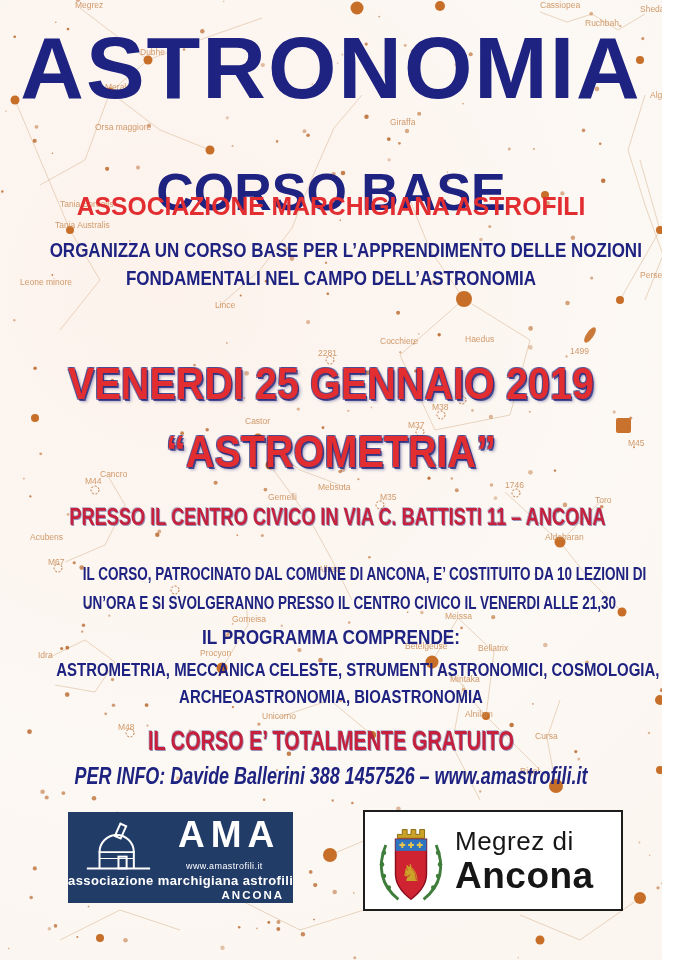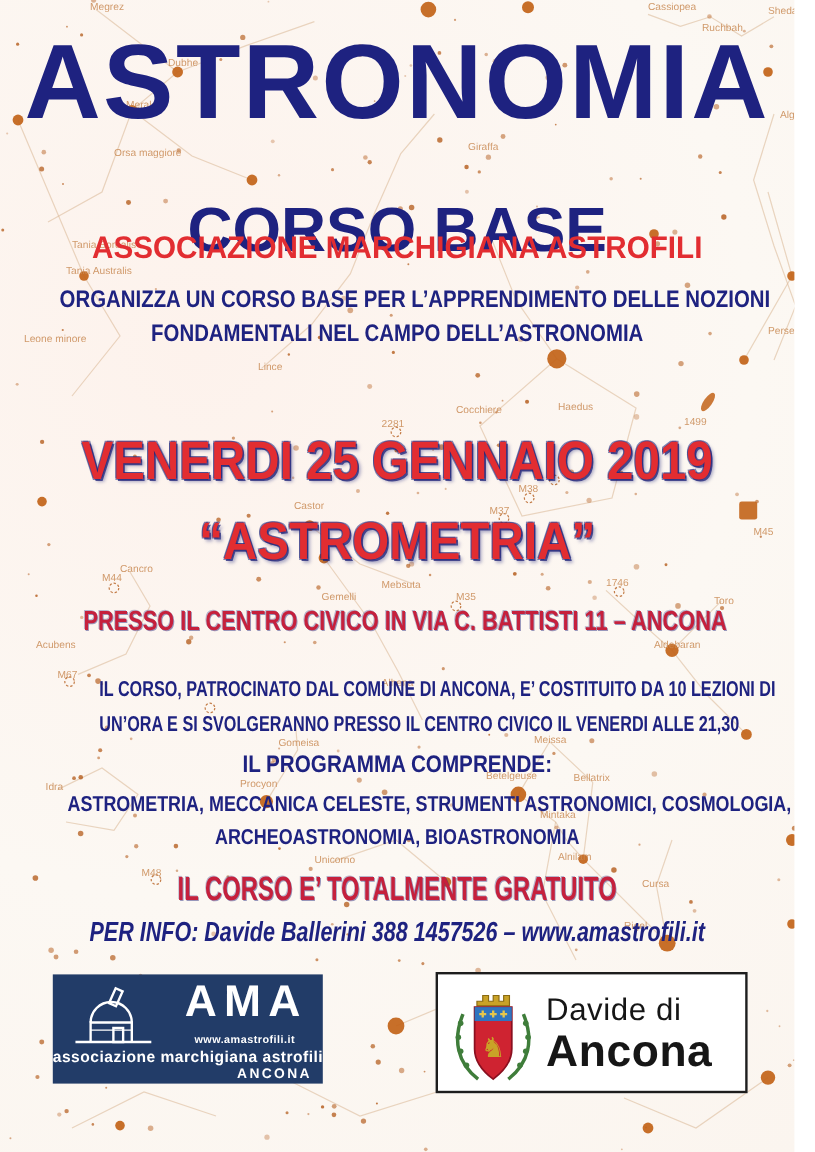--- a/index.html
+++ b/index.html
@@ -25,24 +25,24 @@
   .primo{top:302px;font-size:27px;}
   .date{top:360px;font-size:45px;--sx:.88;}
   .topic{top:428px;font-size:44px;--sx:.9;}
   .venue{top:505px;font-size:23px;--sx:.79;}
   .course{top:560px;font-size:18px;line-height:29px;--sx:.75;}
   .prog-head{top:627px;font-size:20px;--sx:.86;}
   .prog{top:657px;font-size:18px;line-height:27px;--sx:.83;}
   .free{top:726px;font-size:28px;--sx:.71;}
   .contact{top:764px;font-size:23px;--sx:.78;}
   
-  .ama{position:absolute;left:44px;top:812px;width:225px;height:91px;
+  .ama{position:absolute;left:68px;top:812px;width:225px;height:91px;
     background:var(--ama_bg);z-index:3;color:#fff;}
   .ama .acro{position:absolute;left:110px;top:2px;font-size:37px;font-weight:bold;letter-spacing:6px;}
-  .ama .site{position:absolute;left:118px;top:49px;font-size:9px;font-weight:bold;letter-spacing:.4px;}
+  .ama .site{position:absolute;left:118px;top:49px;font-size:9px;font-weight:normal;letter-spacing:.4px;}
   .ama .aname{position:absolute;left:0;right:0;top:61px;text-align:center;font-size:13px;
     font-weight:bold;letter-spacing:.4px;white-space:nowrap;}
   .ama .acity{position:absolute;right:9px;top:77px;font-size:11.5px;font-weight:bold;letter-spacing:2px;}
   .ama svg{position:absolute;left:5px;top:4px;}
   
   .comune{position:absolute;left:363px;top:810px;width:260px;height:101px;background:#fff;
     border:2px solid #1d1d1d;box-sizing:border-box;z-index:3;color:#161616;}
   .comune .ctext{position:absolute;left:90px;top:16px;line-height:1;}
   .comune .c1{font-size:26px;font-weight:400;letter-spacing:.5px;}
   .comune .c2{font-size:37px;font-weight:700;margin-top:3px;letter-spacing:.5px;}
@@ -466,18 +466,18 @@
         <circle cx="63" cy="74" r="2.4" fill="#3f7d3a"></circle>
       <path d="M26 23h28v-9h-5v5h-4v-5h-5v5h-4v-5h-5v5h-5z" fill="#c9a227" stroke="#8a6a10" stroke-width="1"></path>
       <path d="M24 24h32v36c0 12-8 20-16 26-8-6-16-14-16-26z" fill="#cf2331" stroke="#8a1020" stroke-width="1.5"></path>
       <rect x="24" y="24" width="32" height="12" fill="#2f74c0"></rect>
       <path d="M30 27h2v2h2v2h-2v2h-2v-2h-2v-2h2z" fill="#e7c64b"></path>
       <path d="M39 27h2v2h2v2h-2v2h-2v-2h-2v-2h2z" fill="#e7c64b"></path>
       <path d="M48 27h2v2h2v2h-2v2h-2v-2h-2v-2h2z" fill="#e7c64b"></path>
       <text x="40" y="67" font-size="24" fill="#c9a227" text-anchor="middle" font-family="DejaVu Sans, sans-serif">♞</text>
     </svg>
     <div class="ctext">
-      <div class="c1">Davide di</div>
+      <div class="c1">Megrez di</div>
       <div class="c2">Ancona</div>
     </div>
   </div>
 
 </div>
 
 </body></html>

